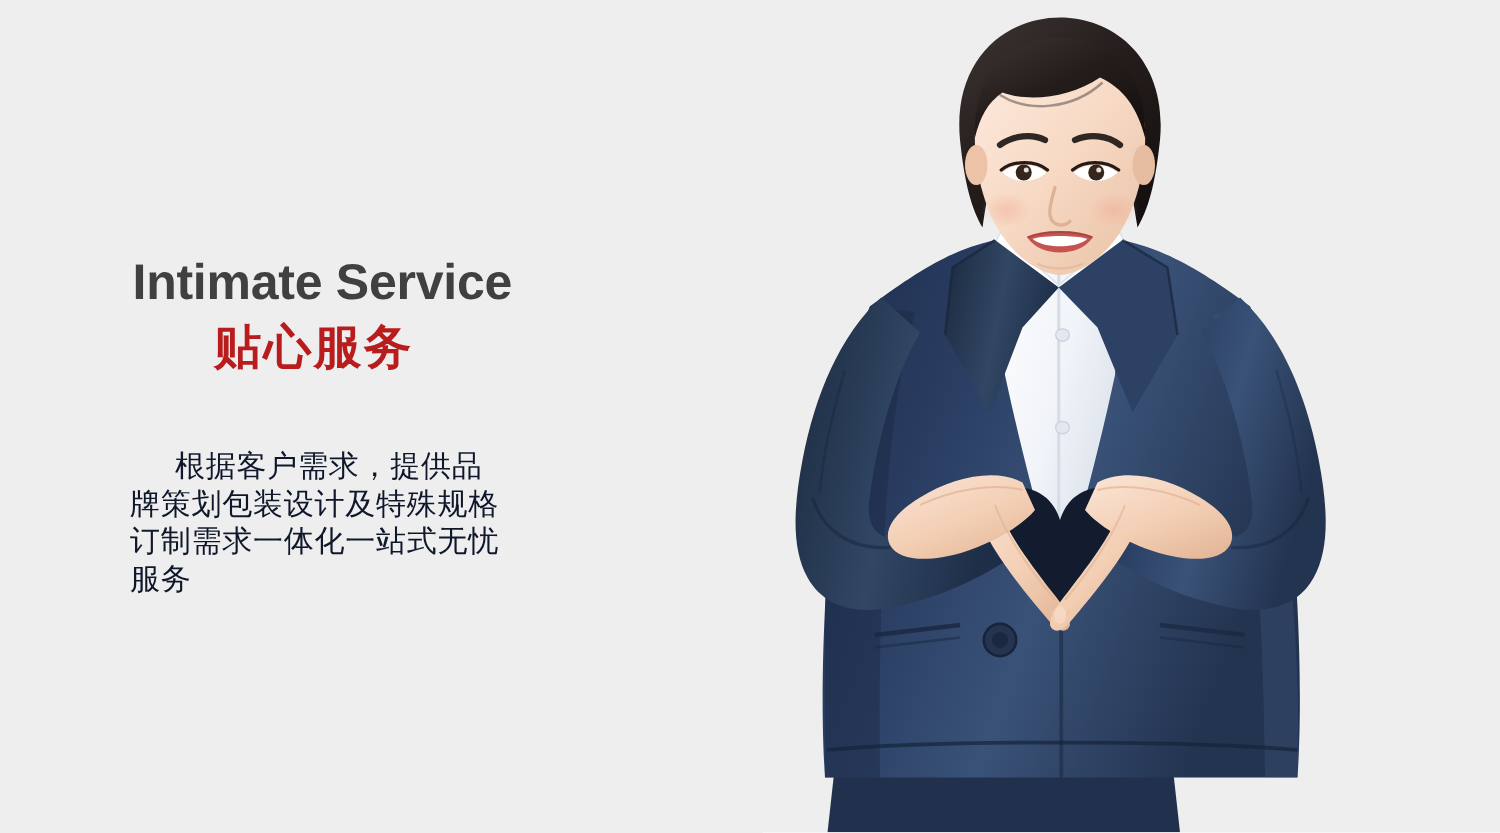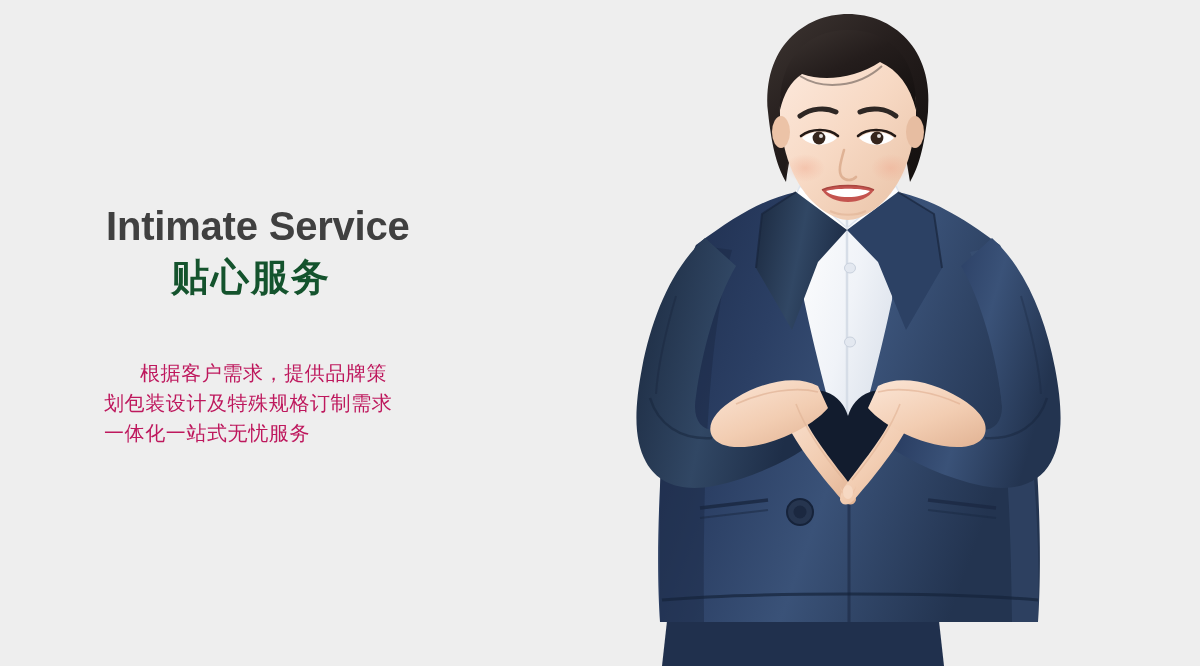--- a/index.html
+++ b/index.html
@@ -46,34 +46,34 @@
   .headline-cn {
     position: absolute;
     left: 106px;
     top: 258px;
     width: 290px;
     text-align: center;
     font-size: 38px;
     font-weight: bold;
     letter-spacing: 2px;
     line-height: 1;
-    color: #14532d;
+    color: #b91c1c;
     white-space: nowrap;
     font-family: "DejaVu Sans", "Liberation Sans", sans-serif;
   }
 
   .body-copy {
     position: absolute;
     left: 104px;
     top: 358px;
     width: 300px;
-    font-size: 20px;
+    font-size: 24px;
     line-height: 30px;
     letter-spacing: 0.6px;
-    color: #be185d;
+    color: #0f172a;
     text-indent: 36px;
     font-family: "DejaVu Sans", "Liberation Sans", sans-serif;
   }
 
   
   .photo {
     position: absolute;
     left: 500px;
     top: 0;
     width: 700px;

